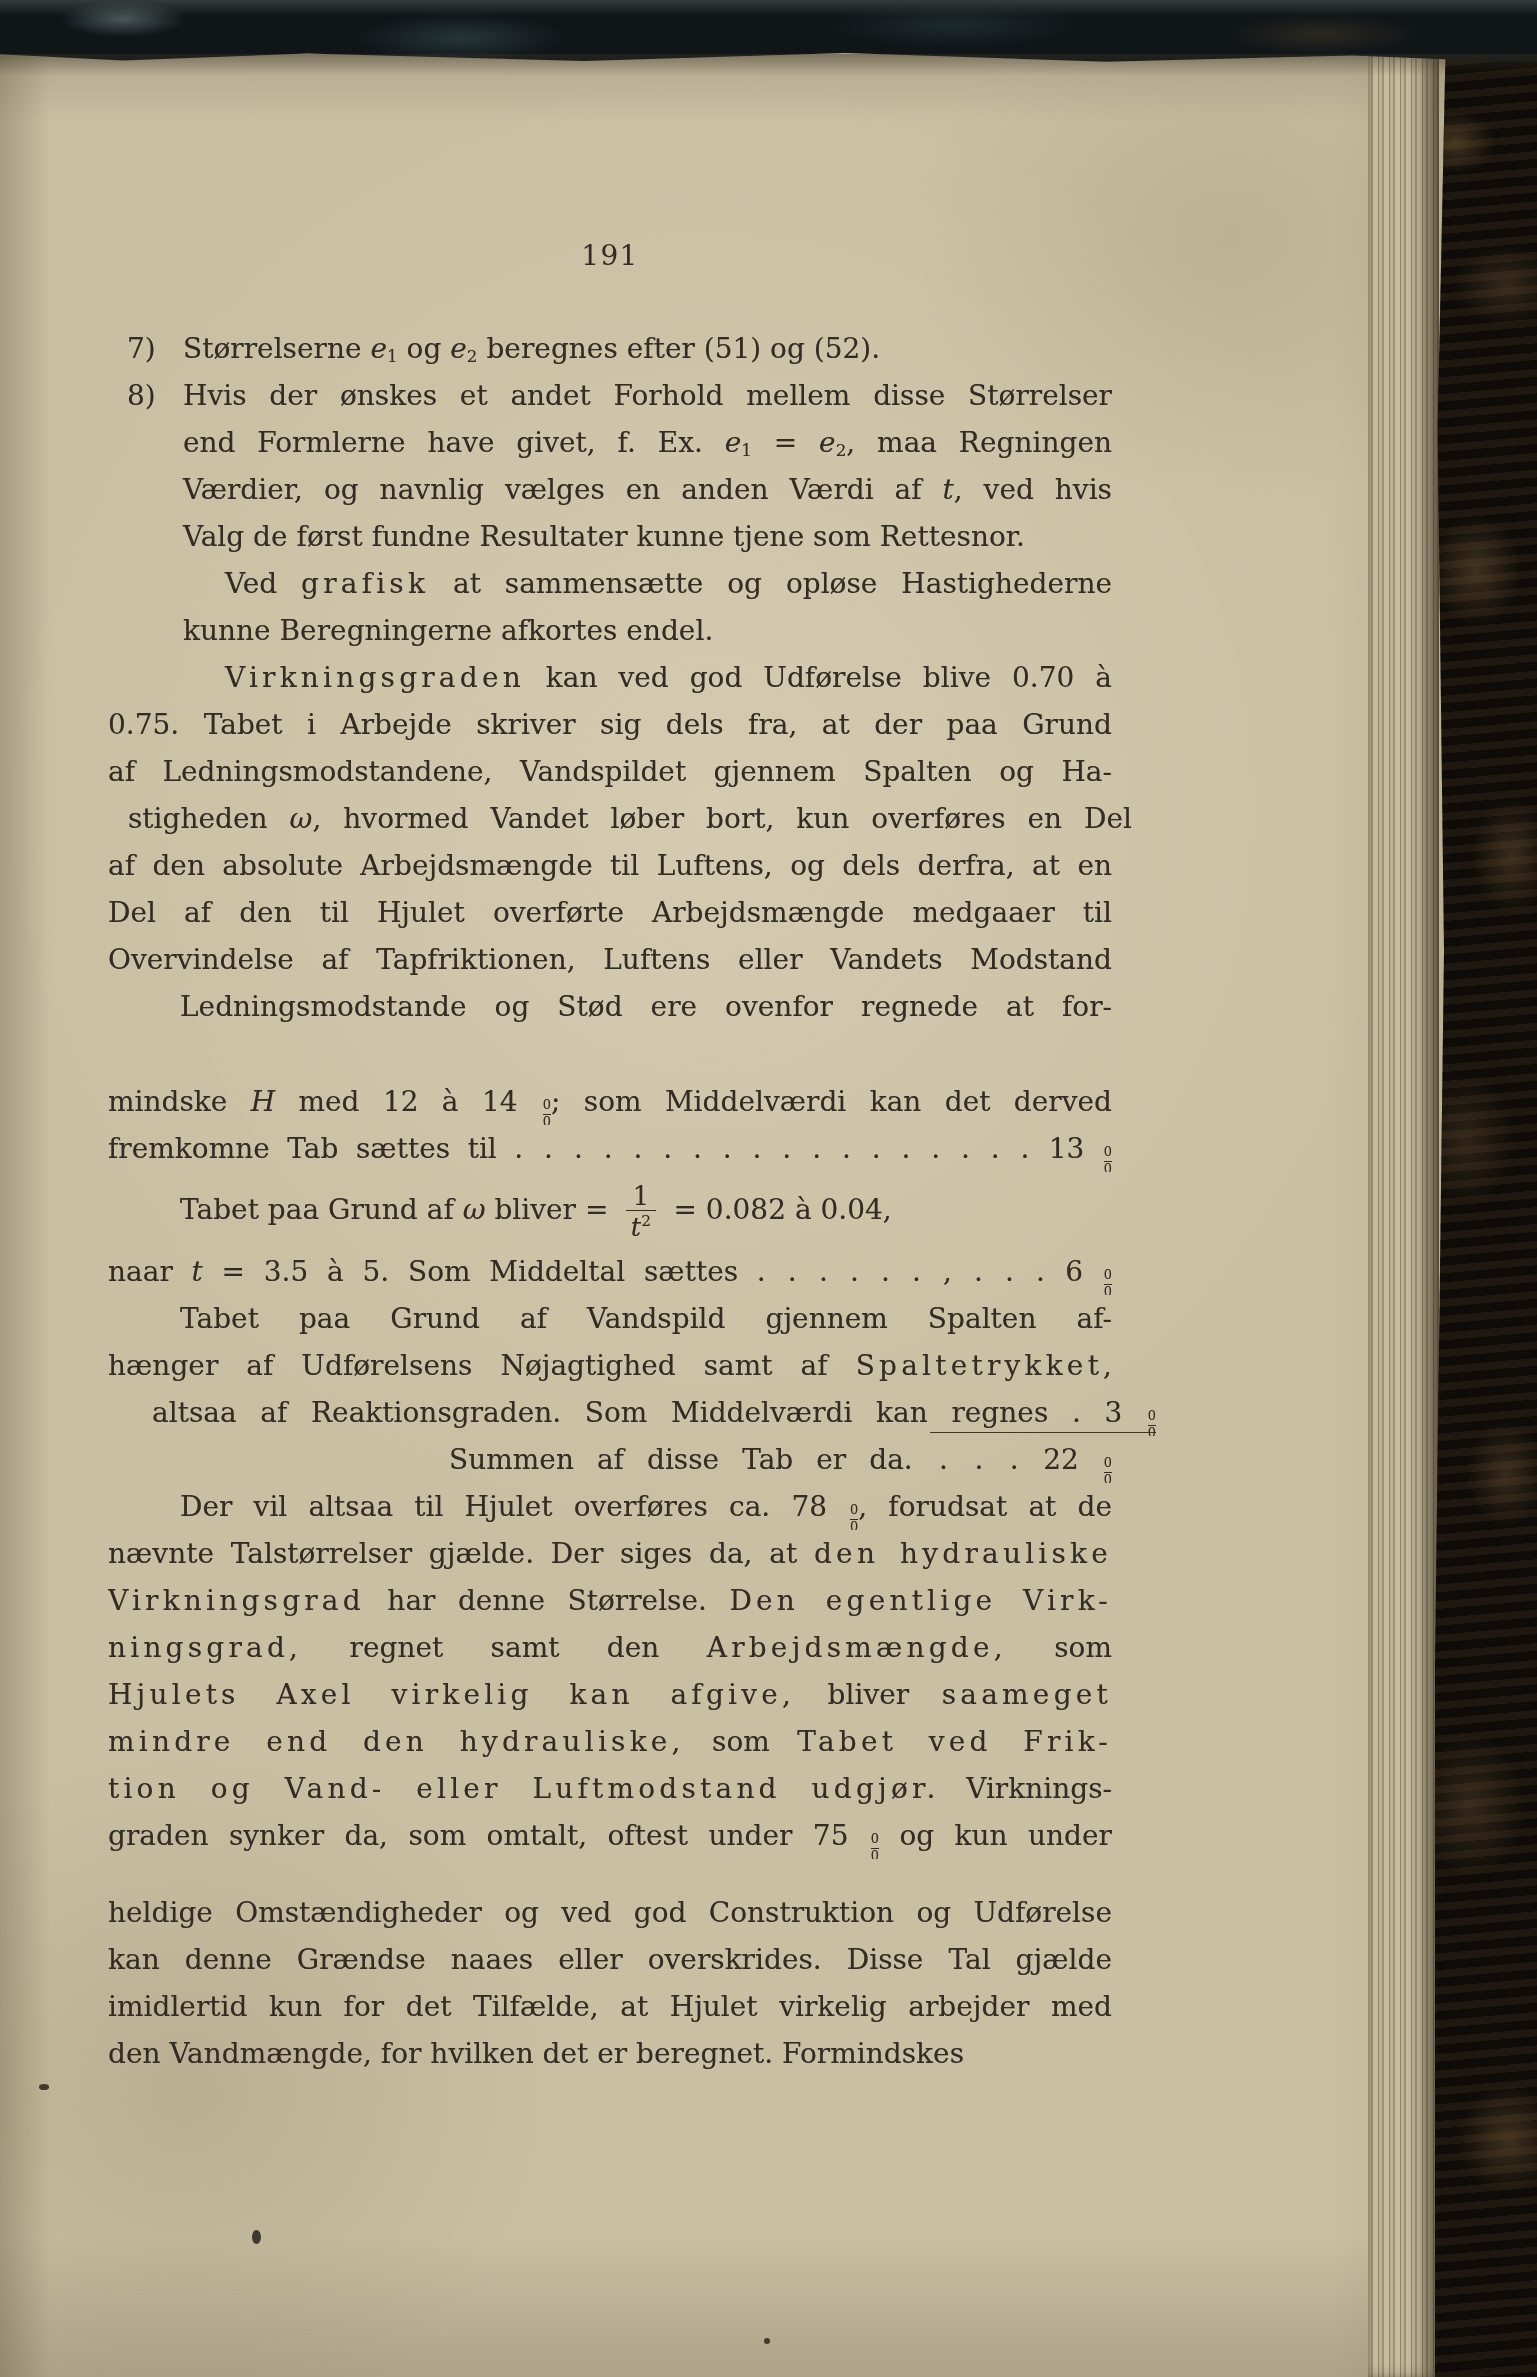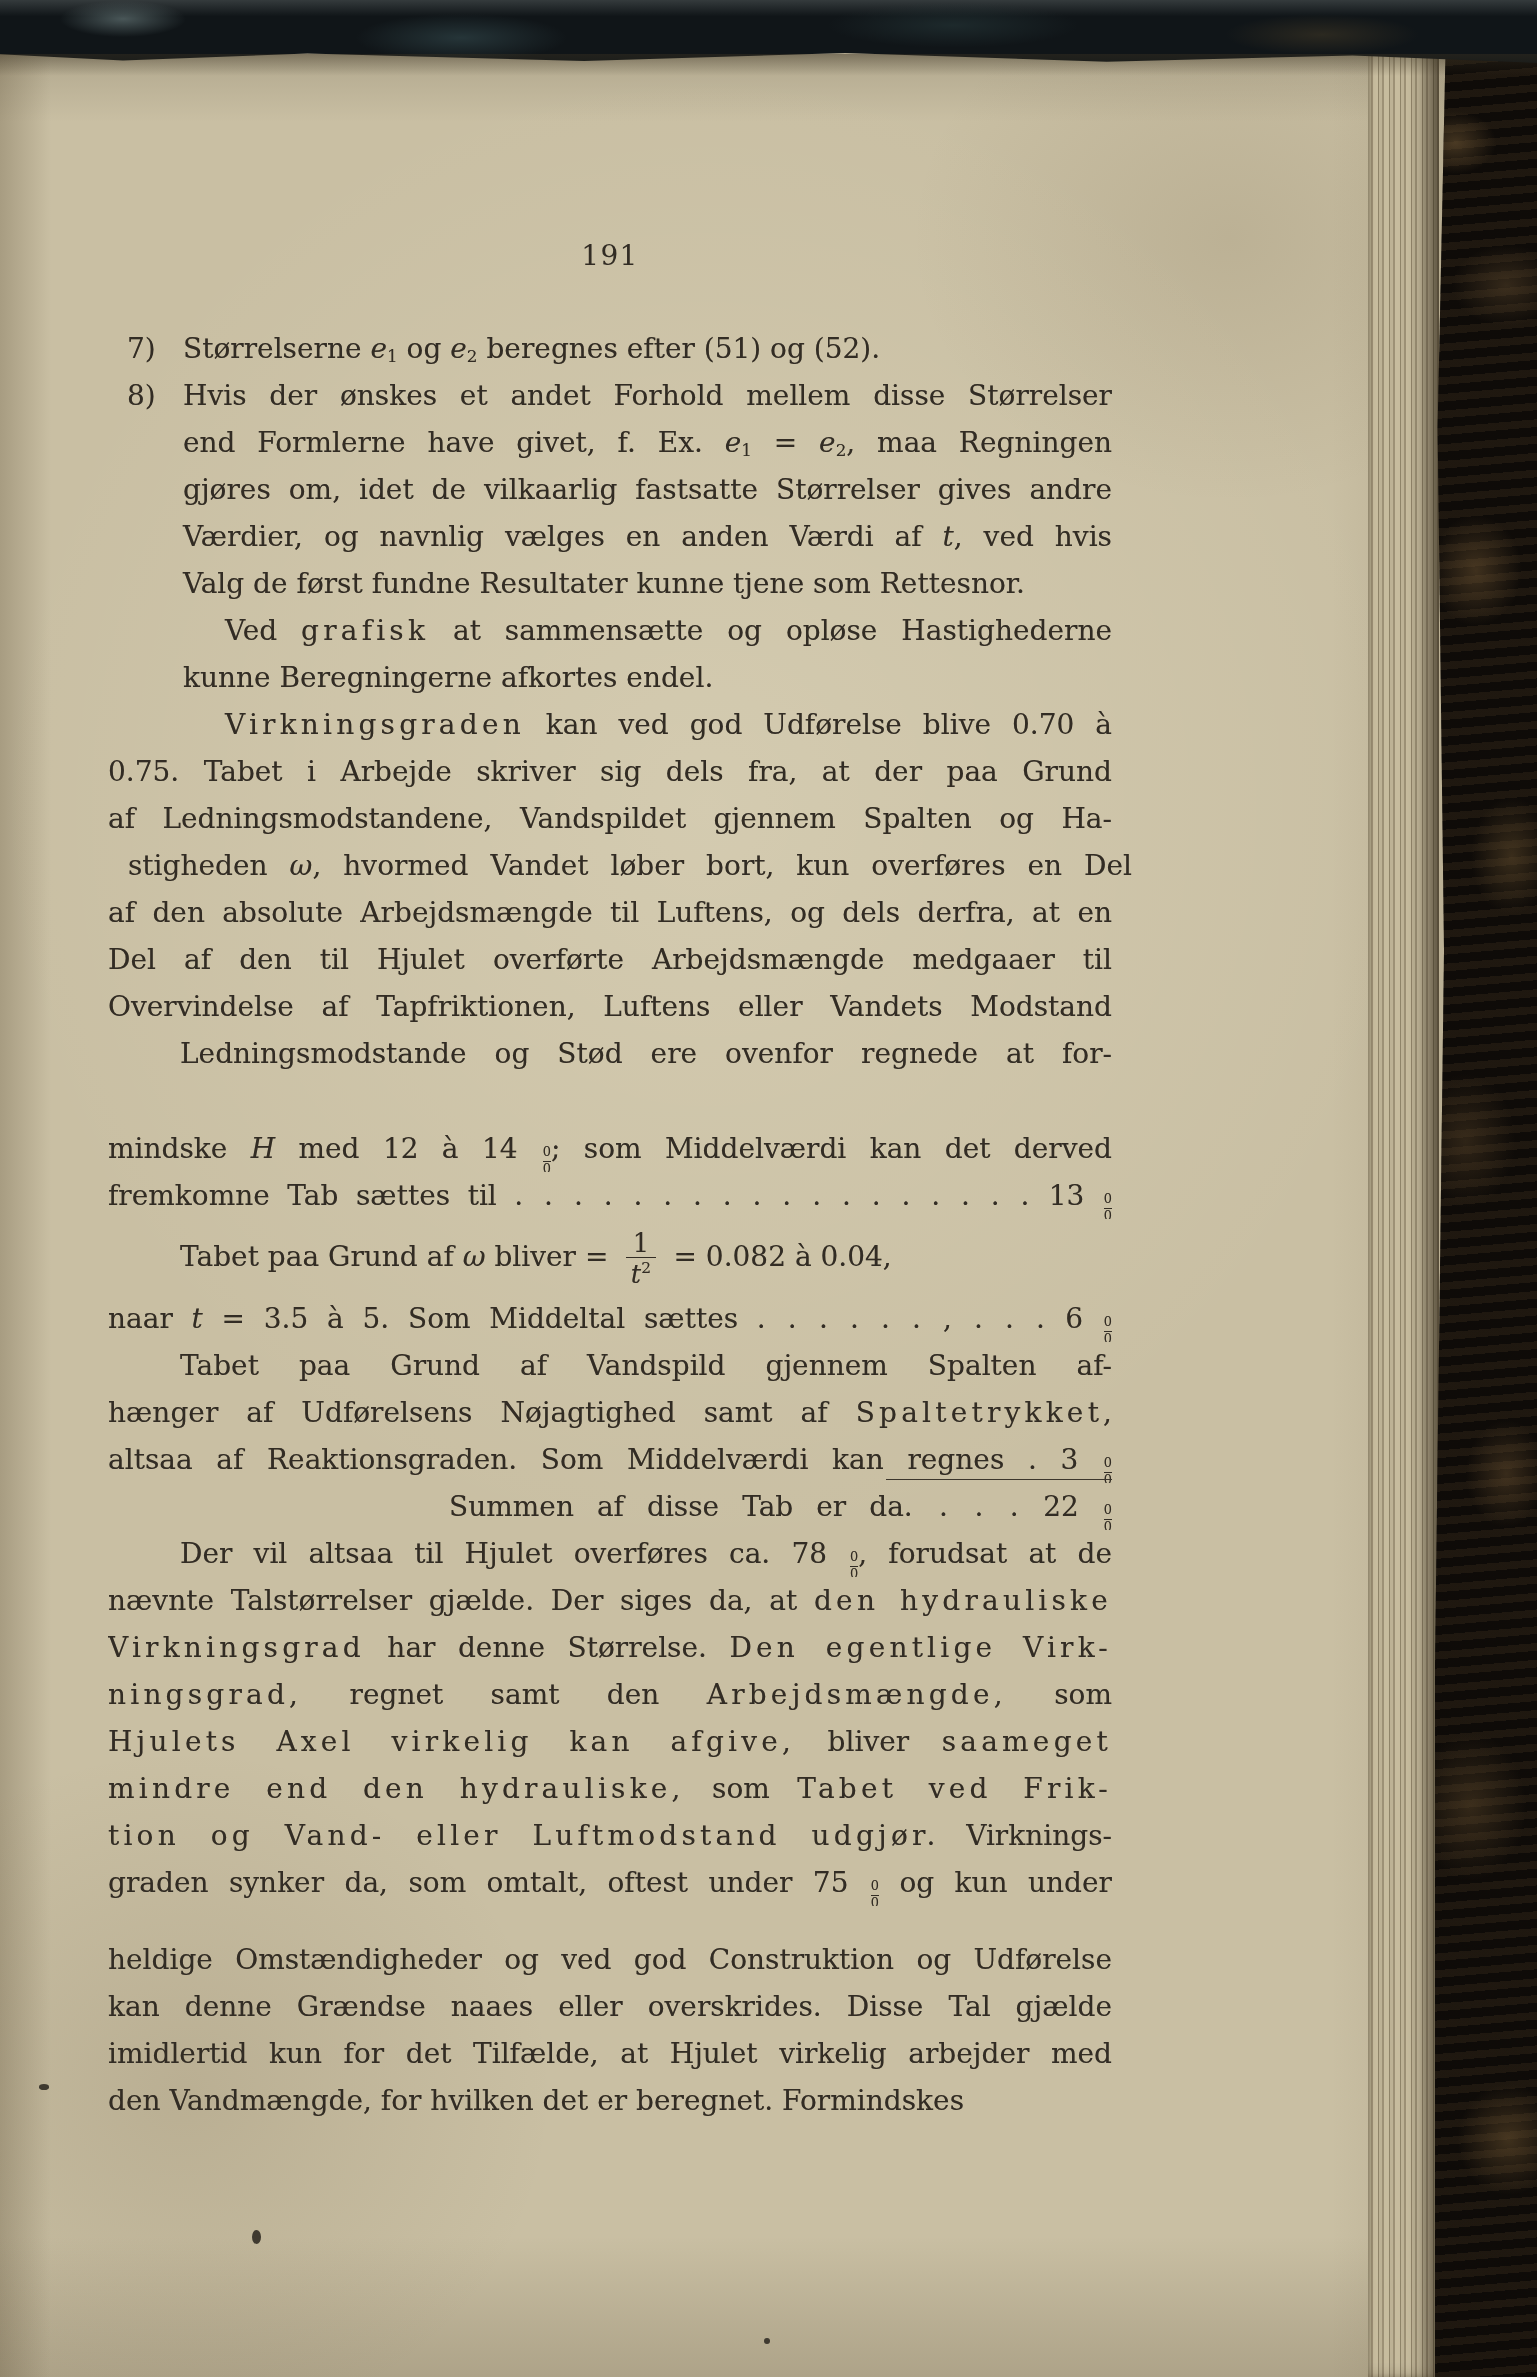--- a/index.html
+++ b/index.html
@@ -86,21 +86,20 @@
 
 <div class="scan">
   <div class="paper"></div>
 
   <div class="folio">191</div>
 
   <div class="text-block">
       <div class="line" style="padding-left: 75px;"><span class="marker" style="left: 19px;">7)</span><span>Størrelserne </span><span class="i">e</span><span class="sub">1</span><span> og </span><span class="i">e</span><span class="sub">2</span><span> beregnes efter (51) og (52).</span></div>
       <div class="line just" style="padding-left: 75px;"><span class="marker" style="left: 19px;">8)</span><span>Hvis der ønskes et andet Forhold mellem disse Størrelser</span></div>
       <div class="line just" style="padding-left: 75px;"><span>end Formlerne have givet, f. Ex. </span><span class="i">e</span><span class="sub">1</span><span> = </span><span class="i">e</span><span class="sub">2</span><span>, maa Regningen</span></div>
-      <div class="line just" style="padding-left: 75px;"><span>gjøres om, idet de vilkaarlig fastsatte Størrelser gives andre</span></div>
       <div class="line just" style="padding-left: 75px;"><span>Værdier, og navnlig vælges en anden Værdi af </span><span class="i">t</span><span>, ved hvis</span></div>
       <div class="line" style="padding-left: 75px;"><span>Valg de først fundne Resultater kunne tjene som Rettesnor.</span></div>
       <div class="line just" style="padding-left: 117px;"><span>Ved </span><span class="sp">grafisk</span><span> at sammensætte og opløse Hastighederne</span></div>
       <div class="line" style="padding-left: 75px;"><span>kunne Beregningerne afkortes endel.</span></div>
       <div class="line just" style="padding-left: 117px;"><span class="sp">Virkningsgraden</span><span> kan ved god Udførelse blive 0.70 à</span></div>
       <div class="line just" style="padding-left: 0px;"><span>0.75.  Tabet i Arbejde skriver sig dels fra, at der paa Grund</span></div>
       <div class="line just" style="padding-left: 0px;"><span>af Ledningsmodstandene, Vandspildet gjennem Spalten og Ha-</span></div>
       <div class="line just" style="padding-left: 0px; margin-left: 20px;"><span>stigheden </span><span class="i">ω</span><span>, hvormed Vandet løber bort, kun overføres en Del</span></div>
       <div class="line just" style="padding-left: 0px;"><span>af den absolute Arbejdsmængde til Luftens, og dels derfra, at en</span></div>
       <div class="line just" style="padding-left: 0px;"><span>Del af den til Hjulet overførte Arbejdsmængde medgaaer til</span></div>
@@ -117,21 +116,21 @@
       <div class="line tall" style="padding-left: 72px;"><span>Tabet paa Grund af </span><span class="i">ω</span><span> bliver = </span><span class="frac">
           <span class="fn">1</span>
           <span class="fd"><span>t</span><sup>2</sup></span>
         </span><span> = 0.082 à 0.04,</span></div>
       <div class="line just" style="padding-left: 0px;"><span>naar </span><span class="i">t</span><span> = 3.5 à 5.  Som Middeltal sættes </span><span class="dots">. . . . . . , . . .</span><span> 6 </span><span class="pct">
           <span>0</span>
           <span class="pb">0</span>
         </span></div>
       <div class="line just" style="padding-left: 72px;"><span>Tabet paa Grund af Vandspild gjennem Spalten af-</span></div>
       <div class="line just" style="padding-left: 0px;"><span>hænger af Udførelsens Nøjagtighed samt af </span><span class="sp">Spaltetrykket</span><span>,</span></div>
-      <div class="line just rule" style="padding-left: 0px;"><span>altsaa af Reaktionsgraden.  Som Middelværdi kan regnes  . </span><span> 3 </span><span class="pct">
+      <div class="line just rule" style="padding-left: 0px; margin-left: 44px;"><span>altsaa af Reaktionsgraden.  Som Middelværdi kan regnes  . </span><span> 3 </span><span class="pct">
           <span>0</span>
           <span class="pb">0</span>
         </span></div>
       <div class="line just" style="padding-left: 341px;"><span>Summen af disse Tab er da</span><span class="dots">. . . .</span><span> 22 </span><span class="pct">
           <span>0</span>
           <span class="pb">0</span>
         </span></div>
       <div class="line just" style="padding-left: 72px;"><span>Der vil altsaa til Hjulet overføres ca. 78 </span><span class="pct">
           <span>0</span>
           <span class="pb">0</span>

